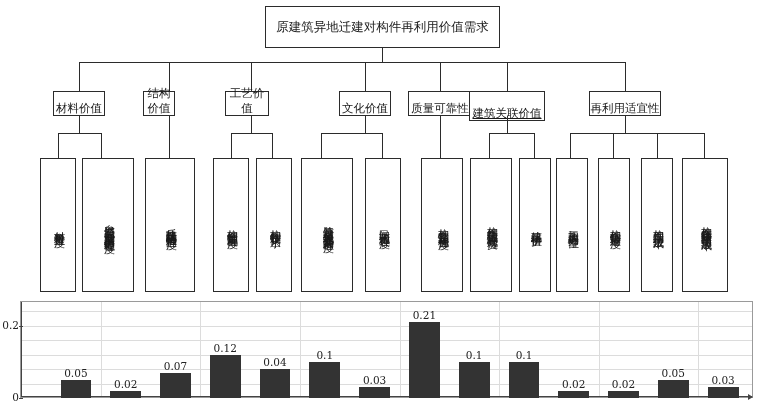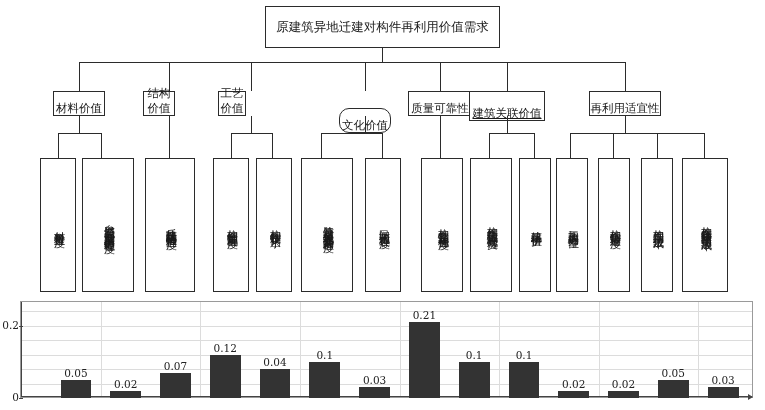--- a/index.html
+++ b/index.html
@@ -59,24 +59,24 @@
   <div class="ln lnv" style="left:440px;top:62px;height:29px;"></div>
   <div class="ln lnv" style="left:507px;top:62px;height:29px;"></div>
   <div class="ln lnv" style="left:625px;top:62px;height:29px;"></div>
 
   <div class="box lvl2" style="left:53px;top:91px;width:52px;height:25px;">
     <span>材料价值</span>
   </div>
   <div class="box lvl2" style="left:143px;top:91px;width:32px;height:25px;">
     <span>结构价值</span>
   </div>
-  <div class="box lvl2" style="left:218px;top:91px;width:28px;height:25px;font-family:Liberation Serif, serif;">
+  <div class="box lvl2" style="left:225px;top:91px;width:44px;height:25px;font-family:Liberation Serif, serif;">
     <span>工艺价值</span>
   </div>
-  <div class="box lvl2" style="left:339px;top:108px;width:52px;height:25px;border-radius:10px;">
+  <div class="box lvl2" style="left:339px;top:91px;width:52px;height:25px;">
     <span>文化价值</span>
   </div>
   <div class="box lvl2" style="left:408px;top:91px;width:64px;height:25px;">
     <span>质量可靠性</span>
   </div>
   <div class="box lvl2" style="left:469px;top:91px;width:76px;height:30px;text-decoration:underline;">
     <span>建筑关联价值</span>
   </div>
   <div class="box lvl2" style="left:589px;top:91px;width:72px;height:25px;">
     <span>再利用适宜性</span>

